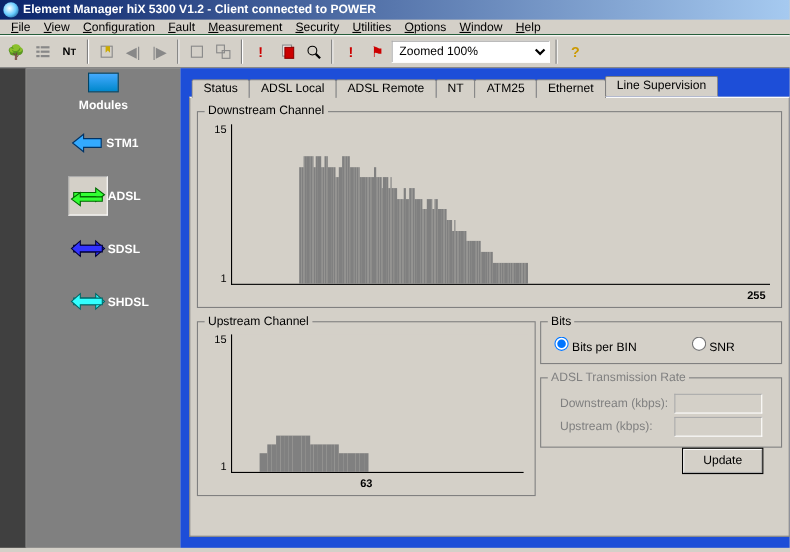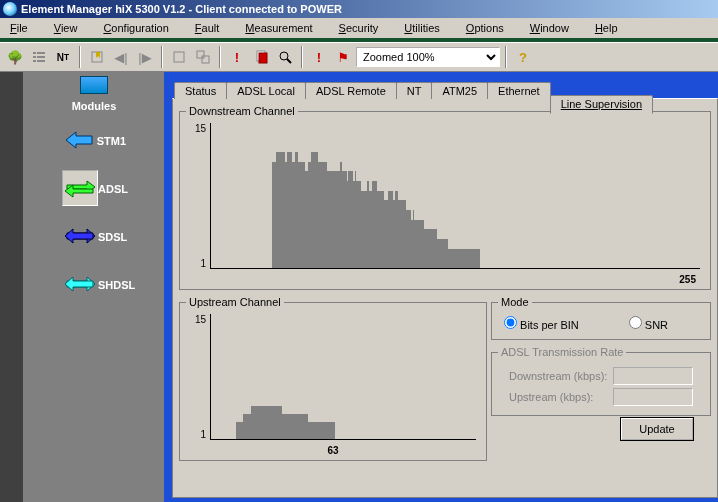--- a/index.html
+++ b/index.html
@@ -22,26 +22,26 @@
   font-weight: bold;
   font-size: 11px;
 }
 .titlebar .icon {
   width: 14px; height: 14px; margin-right: 4px;
   background: radial-gradient(circle at 40% 40%, #fff 0, #6cf 50%, #036 100%);
   border-radius: 50%;
 }
 .menubar {
   background: #d4d0c8;
-  height: 24px;
+  height: 14px;
   display: flex;
   align-items: center;
-  gap: 14px;
+  gap: 0;
   padding: 0 4px;
-  border-bottom: 4px solid #14532d;
+  border-bottom: 1px solid #14532d;
 }
 .menubar span {
   padding: 0 6px;
   cursor: default;
 }
 .menubar span u { text-decoration: underline; }
 .toolbar {
   height: 30px;
   background: #d4d0c8;
   display: flex;
@@ -128,24 +128,23 @@
   border-top-left-radius: 2px;
   border-top-right-radius: 2px;
   margin-right: -1px;
   cursor: pointer;
   position: relative;
   top: 1px;
 }
 .tab.active {
   background: #d4d0c8;
   border-bottom: 1px solid #d4d0c8;
-  top: 16px;
+  top: 0;
   z-index: 2;
   padding-bottom: 3px;
-  text-decoration: underline;
 }
 .tabpanel {
   border: 1px solid #808080;
   border-top: 1px solid #fff;
   background: #d4d0c8;
   padding: 6px;
   height: 400px;
 }
 fieldset {
   border: 1px solid #808080;
@@ -559,21 +558,21 @@
                   <div class="bar" style="width: 3.82698px; height: 13.3333%;"></div>
                   <div class="bar" style="width: 3.82698px; height: 13.3333%;"></div>
                 </div>
             </div>
             <div class="x-label" style="left:50%;transform:translateX(-50%);">63</div>
           </div>
         </fieldset>
 
         <div style="flex:0 0 220px; position:relative;">
           <fieldset class="mode-fs">
-            <legend>Mode</legend>
+            <legend>Bits</legend>
             <div class="radio-row">
               <label>
                 <input type="radio" name="mode" checked="" style="">
                 <span>Bits per BIN</span>
               </label>
               <label>
                 <input type="radio" name="mode" style="">
                 <span>SNR</span>
               </label>
             </div>

